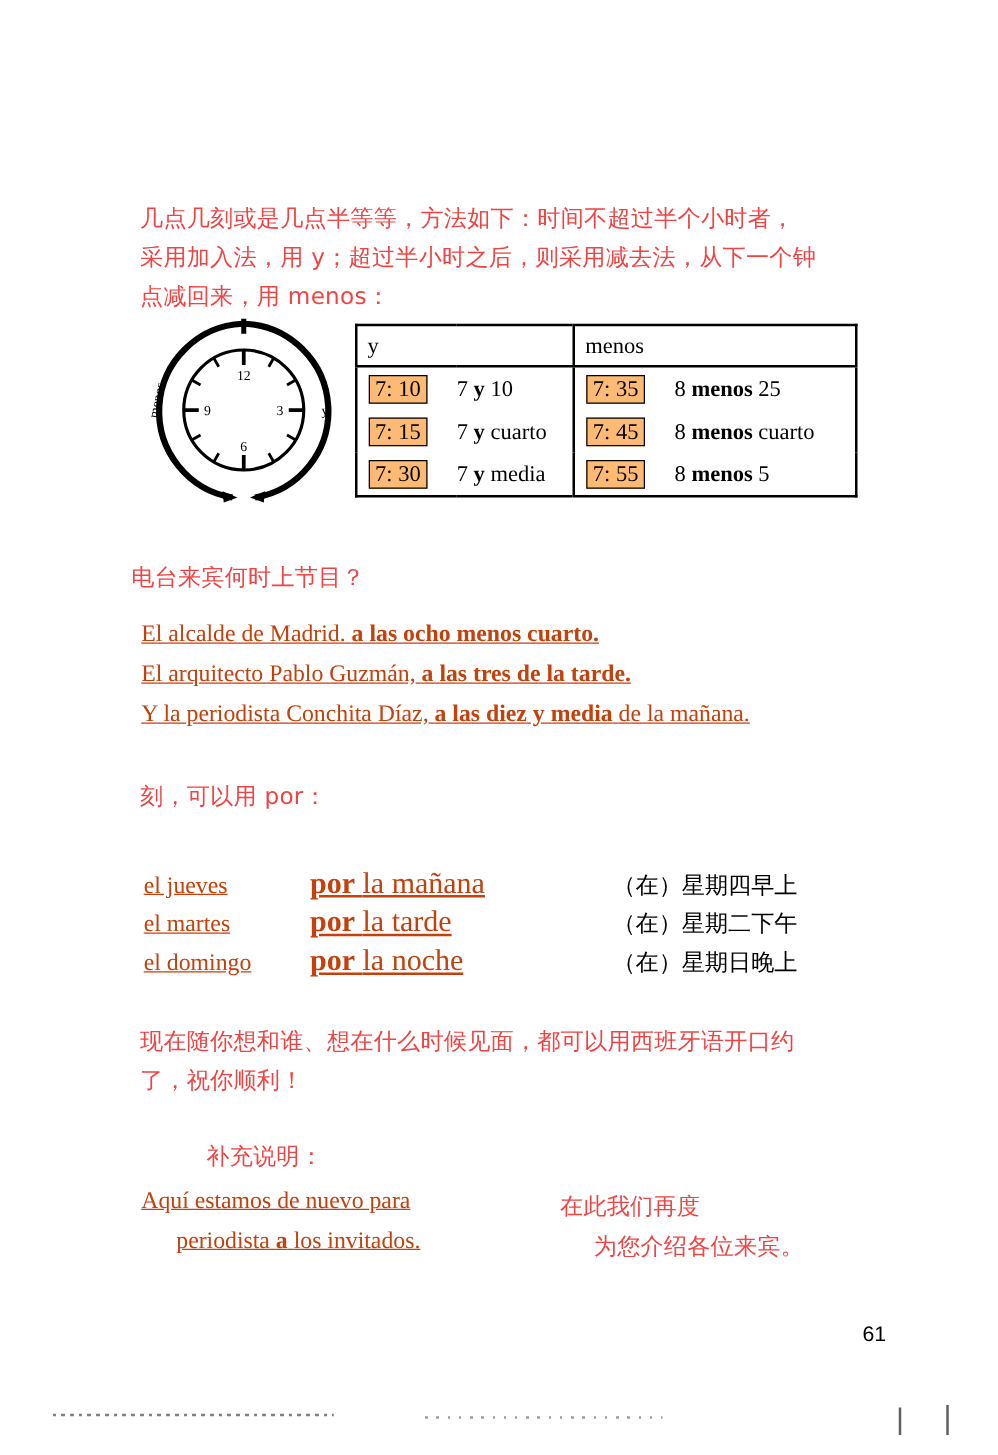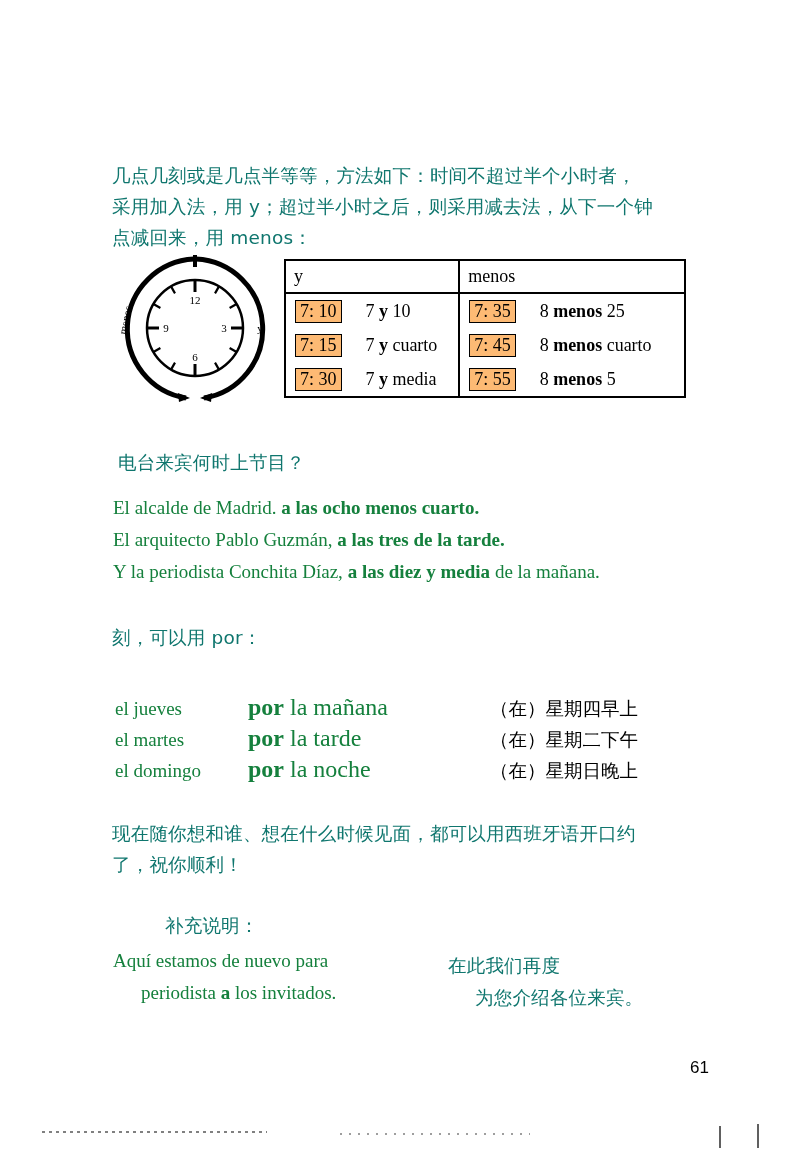--- a/index.html
+++ b/index.html
@@ -16,26 +16,27 @@
     font-family: "Liberation Serif", "DejaVu Serif", serif;
     color: #000000;
   }
 
   
   .cn {
     font-family: "DejaVu Sans", "Liberation Sans", sans-serif;
     font-size: 18.5px;
     line-height: 31px;
     letter-spacing: 0.2px;
-    color: #0f766e;
+    color: #ef4444;
   }
   .es {
     font-family: "Liberation Serif", "DejaVu Serif", serif;
     font-size: 19px;
-    color: #15803d;
+    color: #c2410c;
+    text-decoration: underline;
   }
   .b { font-weight: bold; }
 
   
   #intro-paragraph {
     position: absolute;
     left: 112px;
     top: 160px;
     width: 580px;
   }
@@ -92,21 +93,21 @@
     line-height: 20px;
     margin-right: 6px;
     background: #fdba74;
   }
   .phrase { font-size: 18px; }
   .phrase .b { font-weight: bold; }
 
   
   #radio-question {
     position: absolute;
-    left: 118px;
+    left: 105px;
     top: 447px;
   }
 
   
   #examples {
     position: absolute;
     left: 113px;
     top: 492px;
     width: 600px;
   }

